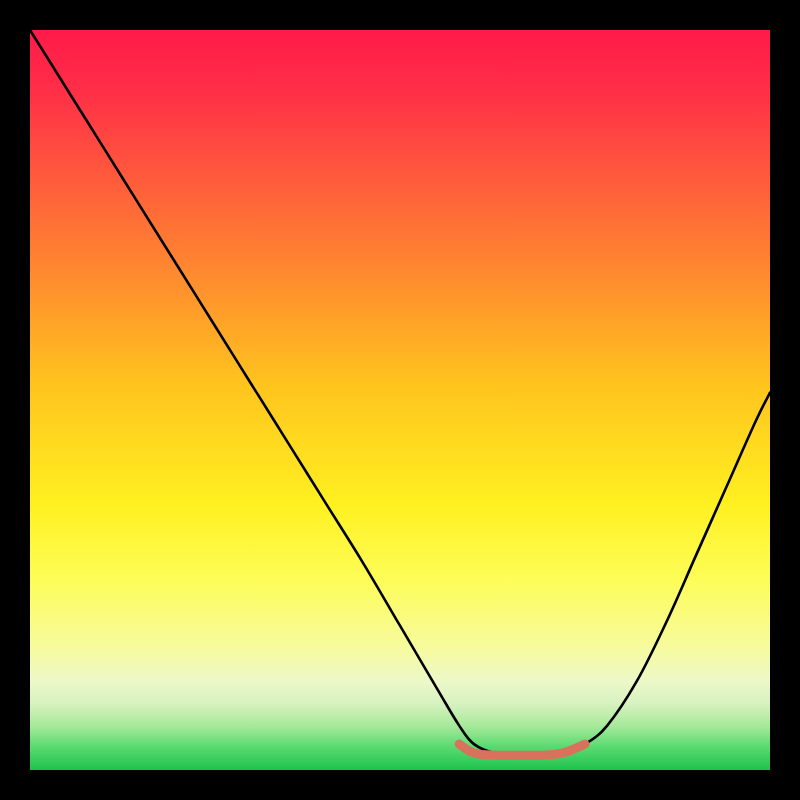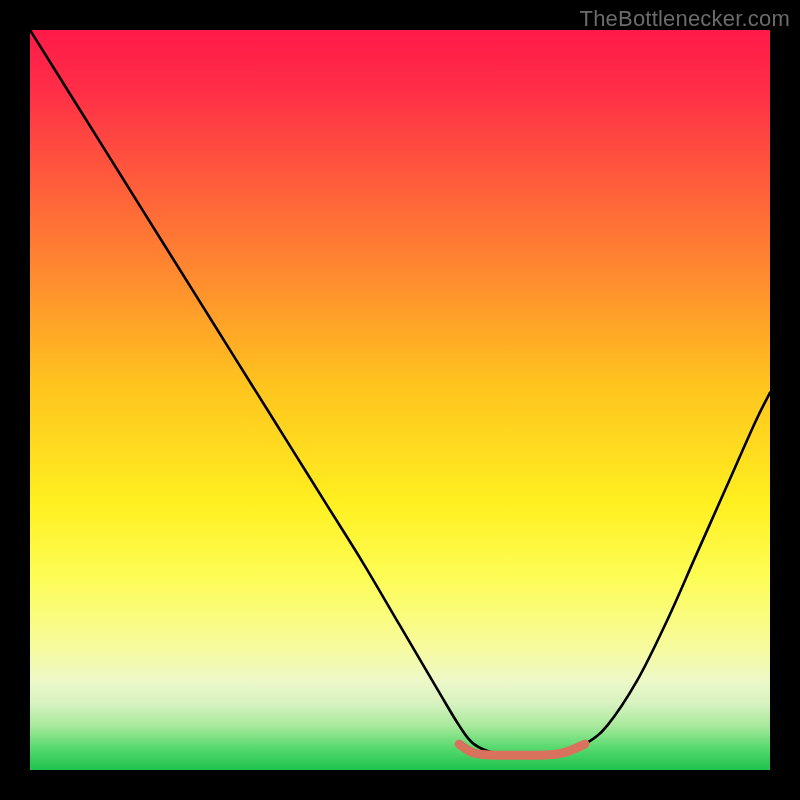--- a/index.html
+++ b/index.html
@@ -61,14 +61,13 @@
 <body>
 
 <div class="frame">
   <div class="gradient"></div>
 
   <svg class="curves" viewBox="0 0 740 740" preserveAspectRatio="none">
     <path fill="none" stroke="#000000" stroke-width="2.6" stroke-linecap="round" stroke-linejoin="round" d="M 0.00 0.00 C 6.66 10.66, 23.68 37.89, 37.00 59.20 C 50.32 80.51, 60.68 97.09, 74.00 118.40 C 87.32 139.71, 97.68 156.29, 111.00 177.60 C 124.32 198.91, 134.68 215.49, 148.00 236.80 C 161.32 258.11, 171.68 274.69, 185.00 296.00 C 198.32 317.31, 208.68 333.89, 222.00 355.20 C 235.32 376.51, 245.68 393.09, 259.00 414.40 C 272.32 435.71, 282.68 452.29, 296.00 473.60 C 309.32 494.91, 319.68 510.82, 333.00 532.80 C 346.32 554.78, 356.68 573.06, 370.00 595.70 C 383.32 618.34, 396.34 640.62, 407.00 658.60 C 417.66 676.58, 422.54 685.61, 429.20 695.60 C 435.86 705.59, 437.34 709.04, 444.00 714.10 C 450.66 719.16, 458.21 721.72, 466.20 723.72 C 474.19 725.72, 480.41 724.93, 488.40 725.20 C 496.39 725.47, 502.61 725.47, 510.60 725.20 C 518.59 724.93, 524.81 725.72, 532.80 723.72 C 540.79 721.72, 547.01 719.16, 555.00 714.10 C 562.99 709.04, 567.88 706.92, 577.20 695.60 C 586.52 684.28, 596.14 669.85, 606.80 651.20 C 617.46 632.55, 625.74 614.64, 636.40 592.00 C 647.06 569.36, 655.34 549.38, 666.00 525.40 C 676.66 501.42, 684.94 482.78, 695.60 458.80 C 706.26 434.82, 717.21 409.52, 725.20 392.20 C 733.19 374.88, 737.34 367.93, 740.00 362.60"></path>
     <path fill="none" stroke="#d9725c" stroke-width="9" stroke-linecap="round" stroke-linejoin="round" d="M 429.20 714.10 C 431.86 715.70, 437.34 720.98, 444.00 722.98 C 450.66 724.98, 458.21 724.80, 466.20 725.20 C 474.19 725.60, 480.41 725.20, 488.40 725.20 C 496.39 725.20, 502.61 725.60, 510.60 725.20 C 518.59 724.80, 524.81 724.98, 532.80 722.98 C 540.79 720.98, 551.00 715.70, 555.00 714.10"></path>
   </svg>
 
-  <div class="watermark">TheBottlenecker.com</div>
 </div>
 
 </body></html>

